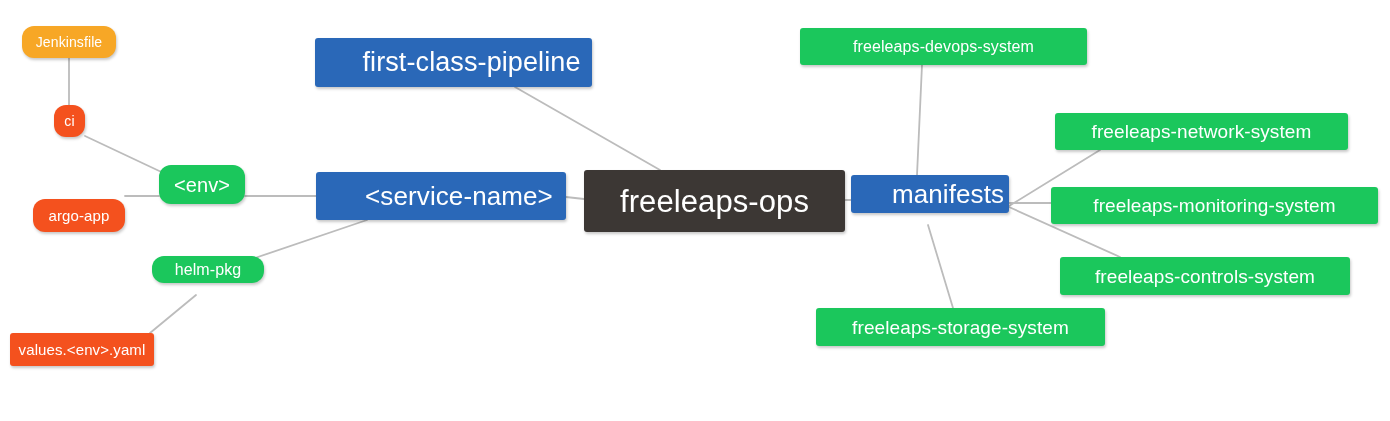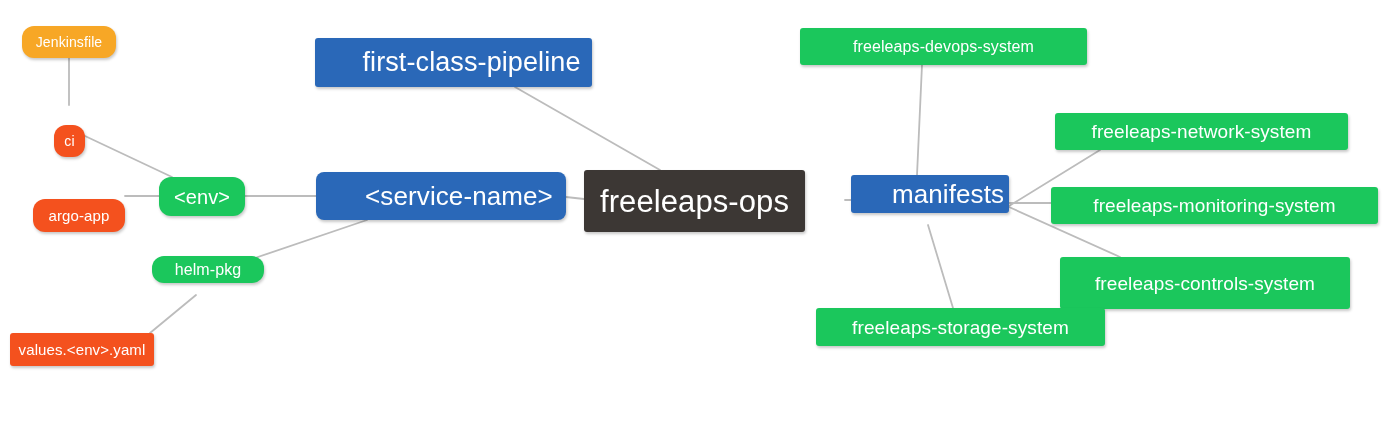--- a/index.html
+++ b/index.html
@@ -48,56 +48,56 @@
       <line x1="917" y1="175" x2="922" y2="65" stroke="#bcbcbc" stroke-width="1.8" stroke-linecap="round"></line>
       <line x1="1009" y1="206" x2="1100" y2="150" stroke="#bcbcbc" stroke-width="1.8" stroke-linecap="round"></line>
       <line x1="1009" y1="203" x2="1051" y2="203" stroke="#bcbcbc" stroke-width="1.8" stroke-linecap="round"></line>
       <line x1="1009" y1="207" x2="1120" y2="257" stroke="#bcbcbc" stroke-width="1.8" stroke-linecap="round"></line>
       <line x1="928" y1="225" x2="953" y2="308" stroke="#bcbcbc" stroke-width="1.8" stroke-linecap="round"></line>
     </svg>
   <div id="node-layer">
       <div class="node c-orange r-sm" style="left: 22px; top: 26px; width: 94px; height: 32px; font-size: 14px;">
         <span>Jenkinsfile</span>
       </div>
-      <div class="node c-red r-sm" style="left: 54px; top: 105px; width: 31px; height: 32px; font-size: 14px; margin-top: 20px;">
+      <div class="node c-red r-sm" style="left: 54px; top: 105px; width: 31px; height: 32px; font-size: 14px;">
         <span>ci</span>
       </div>
       <div class="node c-red r-sm" style="left: 33px; top: 179px; width: 92px; height: 33px; font-size: 15px; margin-top: 20px;">
         <span>argo-app</span>
       </div>
-      <div class="node c-green r-sm" style="left: 159px; top: 177px; width: 86px; height: 39px; font-size: 20px;">
+      <div class="node c-green r-sm" style="left: 159px; top: 165px; width: 86px; height: 39px; font-size: 20px;">
         <span>&lt;env&gt;</span>
       </div>
       <div class="node c-green r-sm" style="left: 152px; top: 256px; width: 112px; height: 27px; font-size: 16px;">
         <span>helm-pkg</span>
       </div>
       <div class="node c-red r-md" style="left: 10px; top: 333px; width: 144px; height: 33px; font-size: 15px;">
         <span>values.&lt;env&gt;.yaml</span>
       </div>
       <div class="node c-blue r-md" style="left: 315px; top: 38px; width: 277px; height: 49px; font-size: 27px;">
         <span>first-class-pipeline</span>
       </div>
-      <div class="node c-blue r-md" style="left: 316px; top: 172px; width: 250px; height: 48px; font-size: 26px; border-radius: 8px;">
+      <div class="node c-blue r-md" style="left: 316px; top: 172px; width: 250px; height: 48px; font-size: 26px;">
         <span>&lt;service-name&gt;</span>
       </div>
-      <div class="node c-dark r-md" style="left: 584px; top: 170px; width: 221px; height: 62px; font-size: 31px; text-align: right;">
+      <div class="node c-dark r-md" style="left: 584px; top: 170px; width: 261px; height: 62px; font-size: 31px; text-align: right;">
         <span>freeleaps-ops</span>
       </div>
       <div class="node c-blue r-md" style="left: 851px; top: 175px; width: 158px; height: 38px; font-size: 26px;">
         <span>manifests</span>
       </div>
       <div class="node c-green r-md" style="left: 800px; top: 28px; width: 287px; height: 37px; font-size: 16px;">
         <span>freeleaps-devops-system</span>
       </div>
       <div class="node c-green r-md" style="left: 1055px; top: 113px; width: 293px; height: 37px; font-size: 19px;">
         <span>freeleaps-network-system</span>
       </div>
       <div class="node c-green r-md" style="left: 1051px; top: 187px; width: 327px; height: 37px; font-size: 19px;">
         <span>freeleaps-monitoring-system</span>
       </div>
-      <div class="node c-green r-md" style="left: 1060px; top: 257px; width: 290px; height: 52px; font-size: 19px;">
+      <div class="node c-green r-md" style="left: 1060px; top: 257px; width: 290px; height: 38px; font-size: 19px;">
         <span>freeleaps-controls-system</span>
       </div>
       <div class="node c-green r-md" style="left: 816px; top: 308px; width: 289px; height: 38px; font-size: 19px;">
         <span>freeleaps-storage-system</span>
       </div>
     </div>
 </div>
 
 </body></html>

